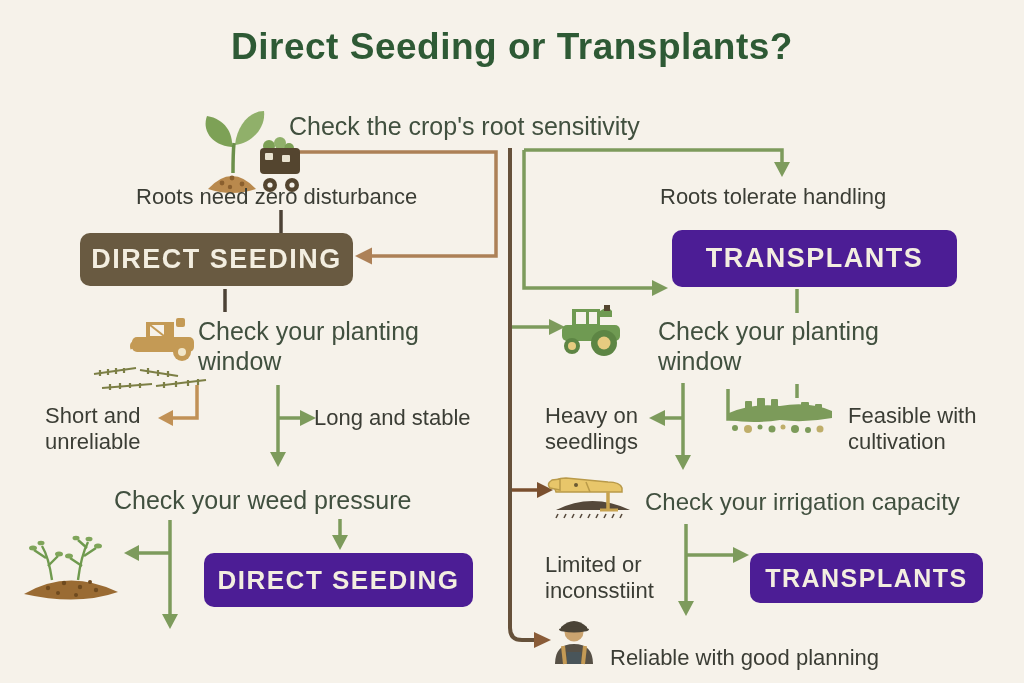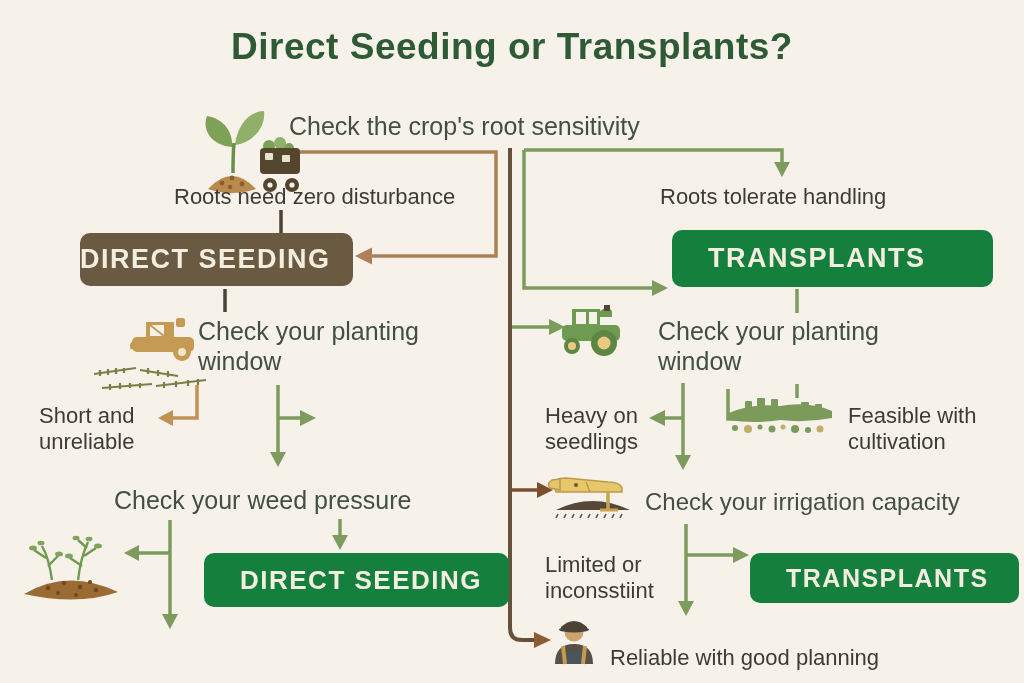--- a/index.html
+++ b/index.html
@@ -11,25 +11,25 @@
   }
   .abs{position:absolute;}
   #title{
     left:0;top:26px;width:1024px;text-align:center;
     font-size:37px;font-weight:bold;color:#2e5a35;letter-spacing:.5px;
   }
   .heading{font-size:25px;color:#41503f;line-height:1.18;}
   .label{font-size:22px;color:#3b3d35;line-height:1.2;}
   .nowrap{white-space:nowrap;}
   .node{
-    border-radius:10px;display:flex;align-items:center;justify-content:flex-start;
+    border-radius:10px;display:flex;align-items:center;justify-content:center;
     color:#f3eee0;font-weight:bold;letter-spacing:1.5px;
   }
   .node.brown{background:#695a41;}
-  .node.green{background:#15803d;padding-left:36px;}
+  .node.green{background:#4c1d95;}
   #svg-connectors{left:0;top:0;}
   svg{display:block;}
 </style>
 </head>
 <body>
 
 <div id="stage">
 
   <svg id="svg-connectors" class="abs" width="1024" height="683" viewBox="0 0 1024 683">
 
@@ -130,21 +130,21 @@
     <rect x="68" y="45" width="40" height="26" rx="4" fill="#54452f"></rect>
     <rect x="73" y="50" width="8" height="7" rx="1" fill="#e9e2cf"></rect>
     <rect x="90" y="52" width="8" height="7" rx="1" fill="#e9e2cf"></rect>
     <circle cx="78" cy="82" r="7" fill="#54452f"></circle>
       <circle cx="78" cy="82" r="2.6" fill="#f6f2ea"></circle>
     <circle cx="100" cy="82" r="7" fill="#54452f"></circle>
       <circle cx="100" cy="82" r="2.6" fill="#f6f2ea"></circle>
   </svg>
 
   <div class="abs heading nowrap" style="left:289px;top:112px;text-align:right;">Check the crop's root sensitivity</div>
-  <div class="abs label nowrap" style="left:136px;top:184px;margin-left:38px;">Roots need zero disturbance</div>
+  <div class="abs label nowrap" style="left:136px;top:184px;">Roots need zero disturbance</div>
   <div class="abs label nowrap" style="left:660px;top:184px;text-align:center;">Roots tolerate handling</div>
 
   <div class="abs node brown" style="left:80px;top:233px;width:273px;height:53px;font-size:27px;">
     <span>DIRECT SEEDING</span>
   </div>
   <div class="abs node green" style="left:672px;top:230px;width:285px;height:57px;font-size:27px;">
     <span>TRANSPLANTS</span>
   </div>
 
   <svg class="abs" style="left:130px;top:315px;" width="70" height="50" viewBox="0 0 70 50">
@@ -174,21 +174,22 @@
         <path d="M42 23 L42 28"></path>
         <path d="M52 23 L52 28"></path>
       <path d="M68 26 L118 20"></path>
         <path d="M76 22 L76 28"></path>
         <path d="M88 21 L88 27"></path>
         <path d="M100 20 L100 26"></path>
         <path d="M110 19 L110 25"></path>
     </g>
   </svg>
   <div class="abs heading" style="left:198px;top:317px;width:252px;">Check your planting window</div>
-  <div class="abs label" style="left:39px;top:403px;width:150px;">Short and unreliable</div>
+  <div class="abs label" style="left:45px;top:403px;width:150px;">Short and unreliable</div>
+  <div class="abs label nowrap" style="left:314px;top:405px;">Long and stable</div>
 
   <div class="abs heading nowrap" style="left:114px;top:486px;">Check your weed pressure</div>
   <svg class="abs" style="left:18px;top:522px;" width="112" height="84" viewBox="0 0 112 84">
     <g stroke="#6f9a4e" stroke-width="2.4" fill="none">
       <path d="M34 58 C32 44 30 34 24 24"></path>
         <path d="M28 36 L16 28"></path>
         <path d="M30 44 L40 34"></path>
       <path d="M60 58 C62 42 64 32 70 20"></path>
         <path d="M66 34 L78 26"></path>
         <path d="M64 44 L52 36"></path>

